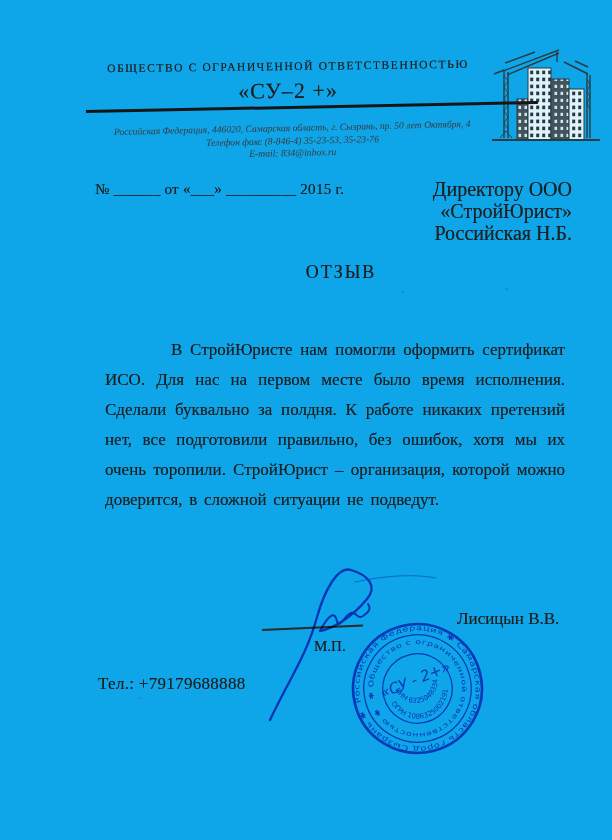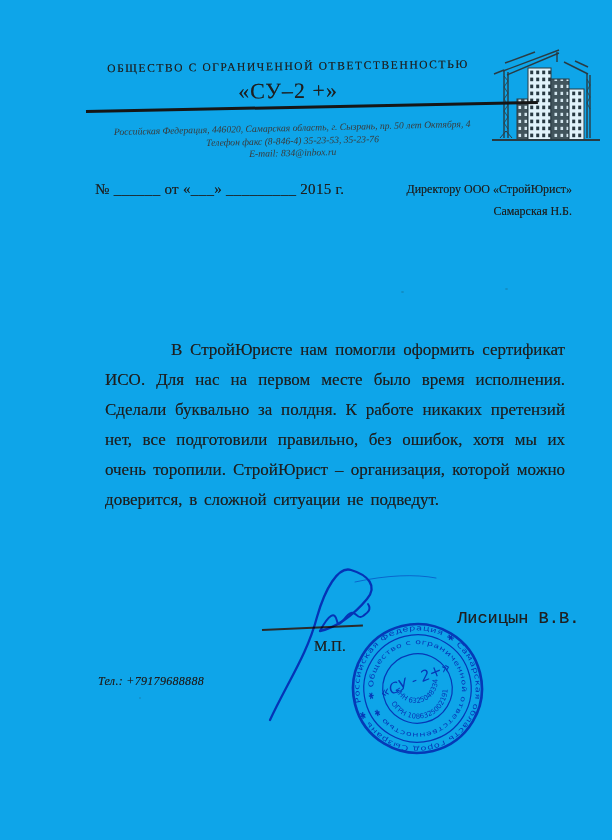--- a/index.html
+++ b/index.html
@@ -15,34 +15,34 @@
   .org-name{position:absolute;left:18px;top:78px;width:540px;text-align:center;
     font-size:22px;letter-spacing:1px;transform:rotate(-.7deg);}
   .logo{position:absolute;left:487px;top:40px;width:118px;height:110px;opacity:.88;}
   .rule{position:absolute;left:86px;top:110px;width:452px;height:3.2px;background:#161616;
     transform:rotate(-1.15deg);transform-origin:left center;}
   .addr{position:absolute;left:20px;top:122px;width:545px;text-align:center;
     font-style:italic;font-size:9.6px;line-height:12.5px;color:#3a3a3a;transform:rotate(-1.3deg);}
   
   .ref-line{position:absolute;left:95px;top:181px;font-size:15px;letter-spacing:.3px;}
   .addressee{position:absolute;left:300px;top:178px;width:272px;text-align:right;
-    font-size:12px;line-height:22px;}
+    font-size:20px;line-height:22px;}
   
   .title{position:absolute;left:105px;top:262px;width:472px;text-align:center;
     font-size:18px;letter-spacing:2px;}
   .body-par{position:absolute;left:95px;top:325px;width:460px;
     font-size:17px;line-height:30px;text-align:justify;text-indent:66px;word-spacing:2.5px;margin:10px;}
   
   .closing{position:absolute;left:95px;top:549px;font-size:17px;}
   .closing div{margin-bottom:14px;}
   .sig-line{position:absolute;left:262px;top:629px;width:101px;height:2px;background:#2a2a2a;
     transform:rotate(-2.6deg);transform-origin:left center;}
   .mp{position:absolute;left:314px;top:638px;font-size:15px;}
-  .signer{position:absolute;left:457px;top:609px;font-size:17px;font-family:Liberation Mono, monospace;}
-  .phone{position:absolute;left:98px;top:674px;font-size:12px;letter-spacing:.3px;font-style:italic;}
+  .signer{position:absolute;left:457px;top:609px;font-size:17px;}
+  .phone{position:absolute;left:98px;top:674px;font-size:17px;letter-spacing:.3px;}
   
   .stamp-svg{position:absolute;left:348px;top:619px;width:139px;height:139px;
     mix-blend-mode:multiply;opacity:.9;}
   .stamp-svg text{font-family:"DejaVu Sans", sans-serif;}
   .sign-svg{position:absolute;left:255px;top:553px;width:220px;height:175px;
     mix-blend-mode:multiply;opacity:.88;}
   
   .speck{position:absolute;border-radius:50%;background:rgba(40,40,40,.18);}
   .s1{left:401px;top:291px;width:3px;height:2px;}
   .s2{left:505px;top:288px;width:3px;height:2px;}
@@ -100,23 +100,24 @@
 
   <div class="addr">
     <div>Российская Федерация, 446020, Самарская область, г. Сызрань, пр. 50 лет Октября, 4</div>
     <div>Телефон факс (8-846-4) 35-23-53, 35-23-76</div>
     <div>E-mail: 834@inbox.ru</div>
   </div>
 
   <div class="ref-line soft">№ ______ от «___» _________ 2015 г.</div>
   <div class="addressee soft">
     <div>Директору ООО «СтройЮрист»</div>
-    <div>Самарская Н.Б.</div>
+    <div>Российская Н.Б.</div>
   </div>
 
+  <div class="title soft">ОТЗЫВ</div>
   <p class="body-par soft">В СтройЮристе нам помогли оформить сертификат ИСО. Для нас на первом месте было время исполнения. Сделали буквально за полдня. К работе никаких претензий нет, все подготовили правильно, без ошибок, хотя мы их очень торопили. СтройЮрист – организация, которой можно доверится, в сложной ситуации не подведут.</p>
 
   <div class="sig-line"></div>
   <div class="mp soft">М.П.</div>
   <div class="signer soft">Лисицын В.В.</div>
   <div class="phone soft">Тел.: +79179688888</div>
 
   <svg class="sign-svg" viewBox="0 0 220 175">
     <g fill="none" stroke="#2b36c0" stroke-linecap="round">
       <path stroke-width="2.3" d="M 15,167 C 32,130 52,102 62,64 C 70,36 83,13 96,17 C 113,22 123,33 112,46 C 98,63 80,75 65,78"></path>

